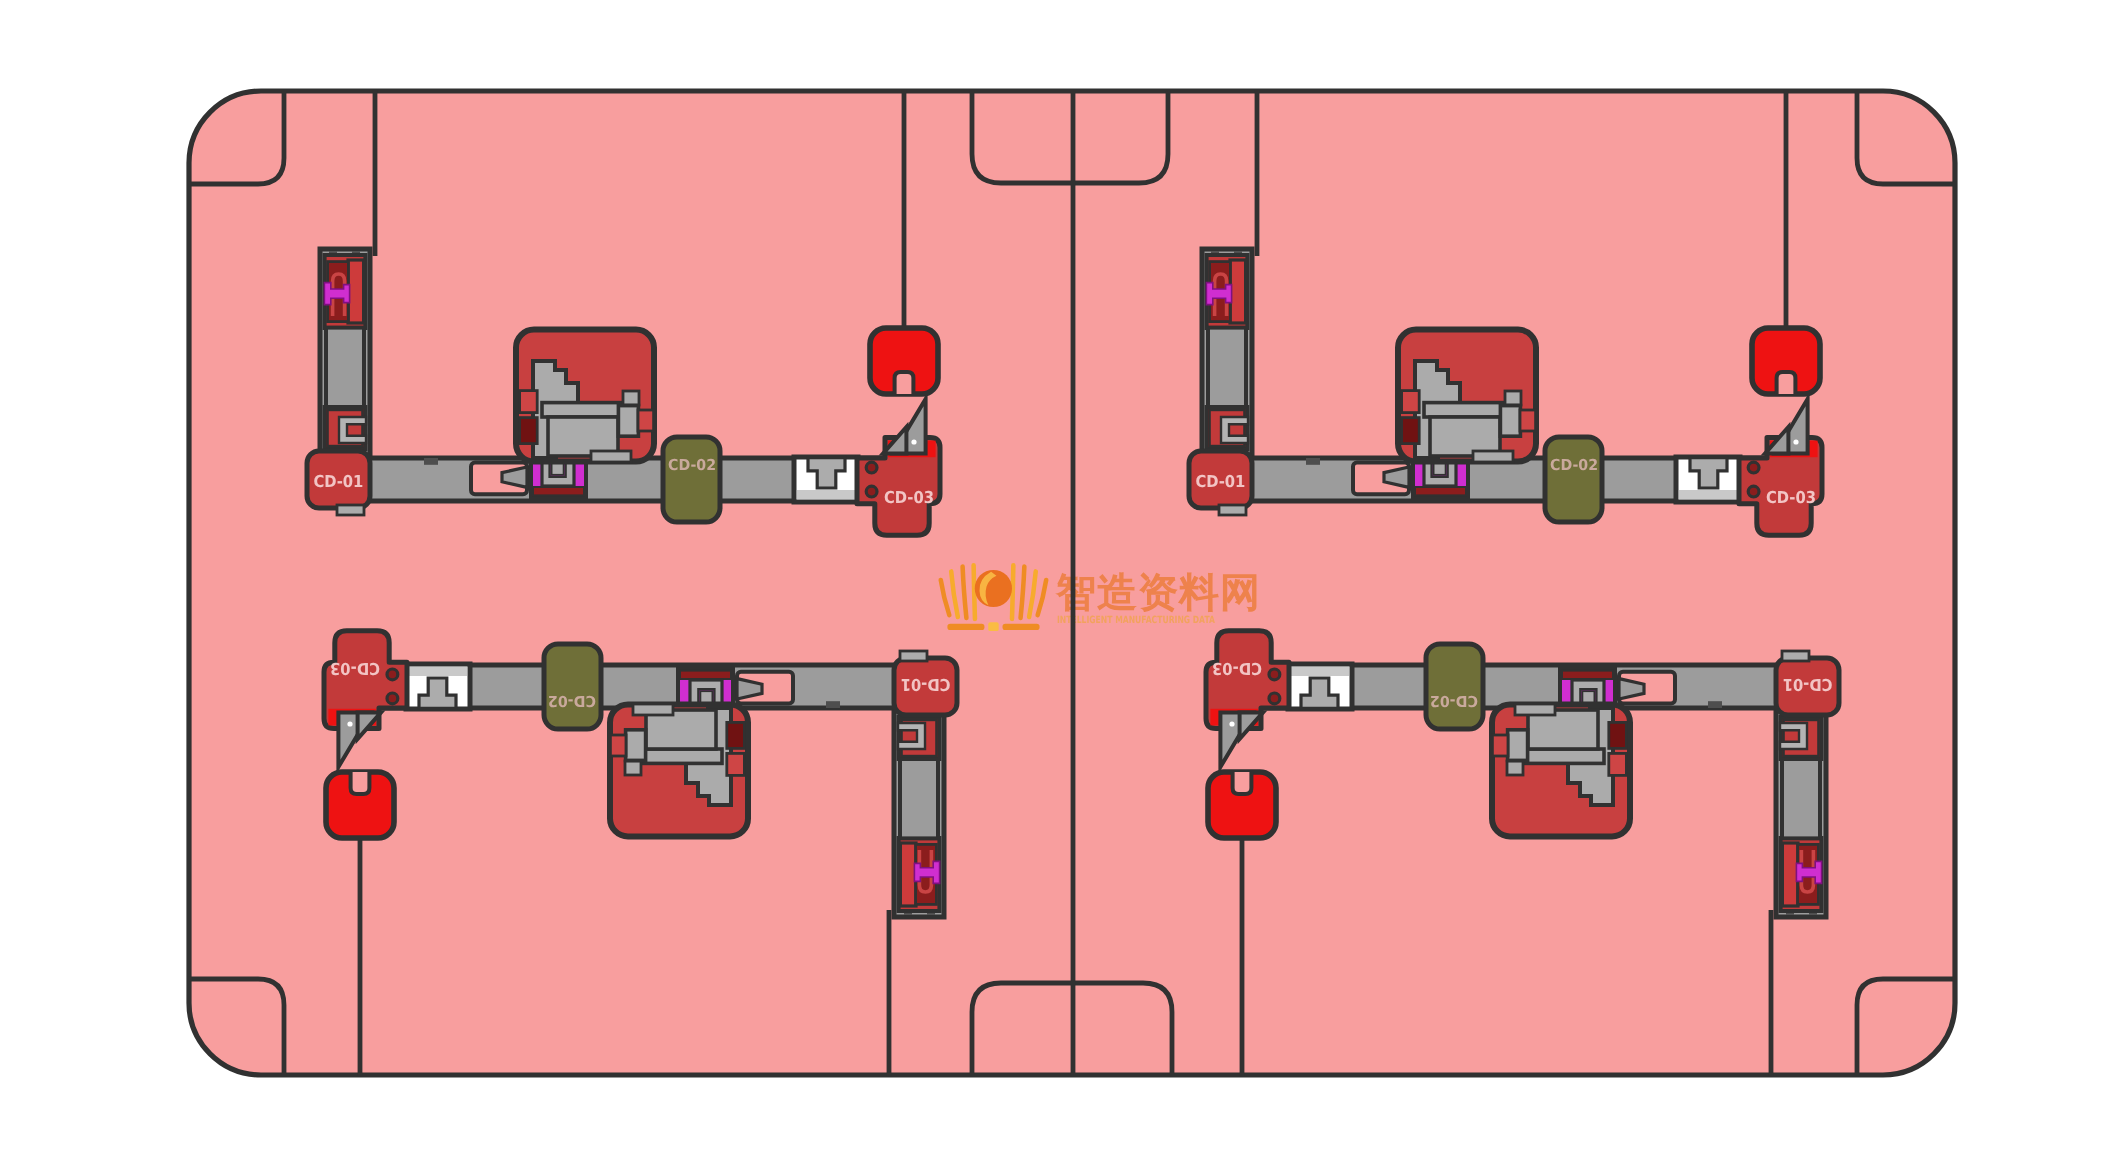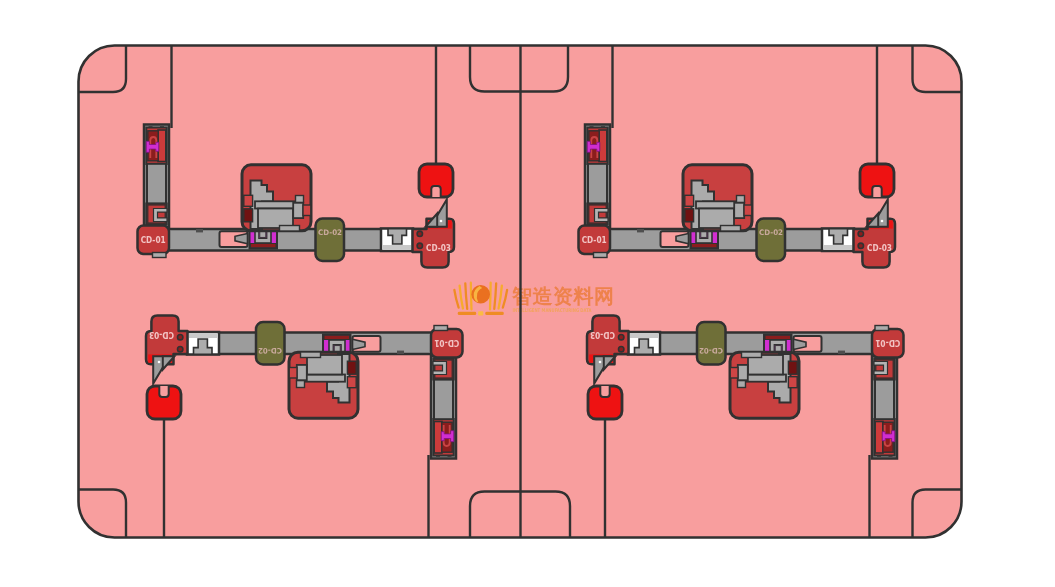--- a/index.html
+++ b/index.html
@@ -1,16 +1,16 @@
 <!DOCTYPE html>
 <html style="--background: #ffffff; --plate_pink: #F89E9E; --outline: #313131; --rail_gray: #9C9C9C; --part_red: #C23A3A; --block_red: #C84040; --bright_red: #EE1212; --dark_red: #8B1D1D; --magenta: #D02ED0; --olive: #6F6F38; --label_text: #F2C4C4; --clip_label: #C9A99C; --watermark_orange: #EE8148; --watermark_sub: #F2A35B;"><head>
 <meta charset="utf-8">
 <style>
   html,body{margin:0;padding:0;background:#fff;}
-  #stage{width:836px;height:587px;position:relative;background:var(--background,#fff);}
+  #stage{width:836px;height:587px;position:relative;background:var(--background,#fff);margin-left:16px;}
   .ln{stroke:var(--outline);stroke-width:2.4;fill:none;}
   .s25{stroke:var(--outline);stroke-width:2.5;}
   .s2{stroke:var(--outline);stroke-width:2;}
   .s16{stroke:var(--outline);stroke-width:1.6;}
   .s14{stroke:var(--outline);stroke-width:1.4;}
   .f-pink{fill:var(--plate_pink);}
   .f-gray{fill:var(--rail_gray);}
   .f-red{fill:var(--part_red);}
   .f-red3{fill:var(--block_red);}
   .f-bred{fill:var(--bright_red);}

